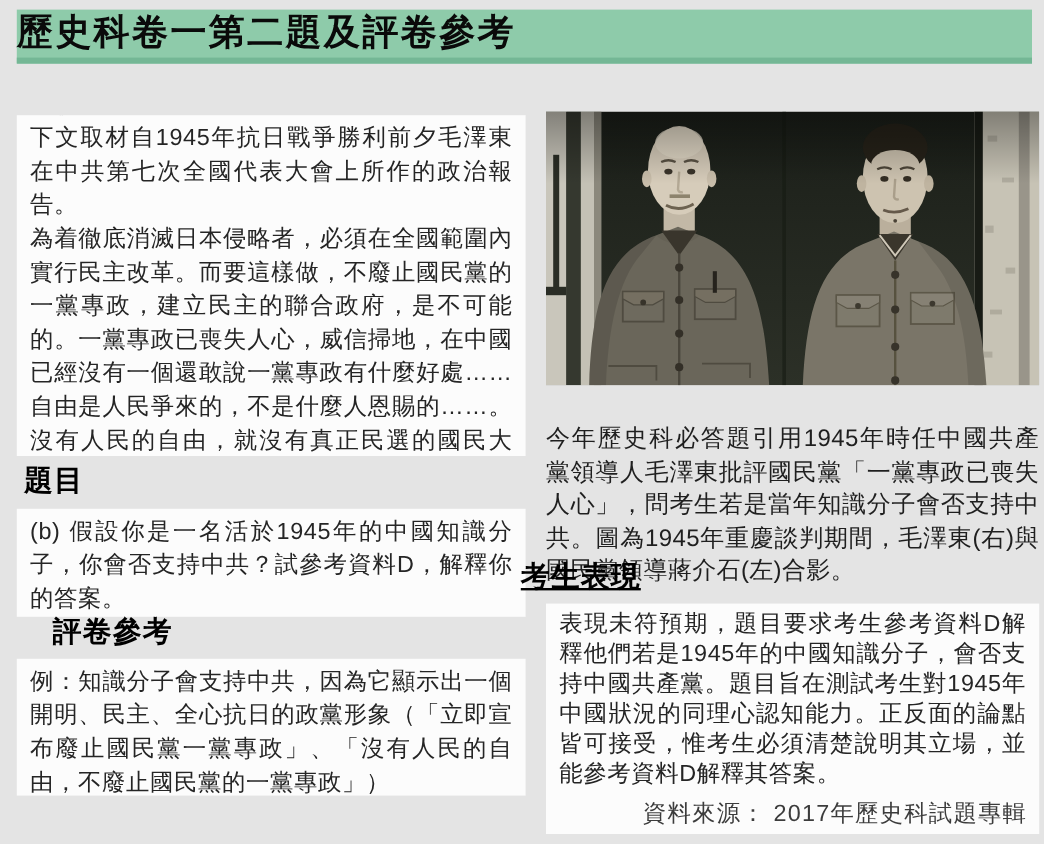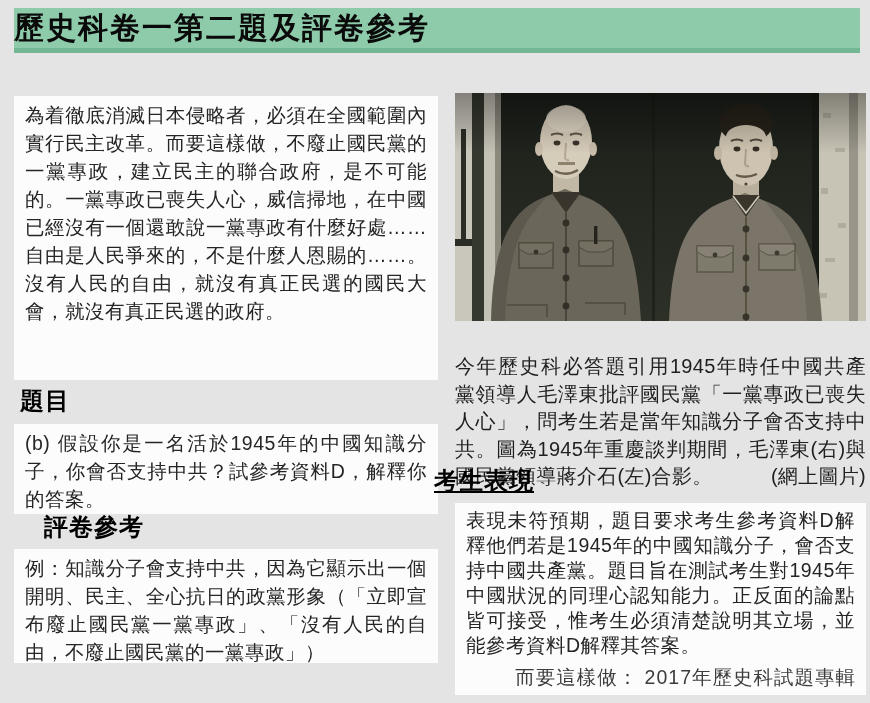--- a/index.html
+++ b/index.html
@@ -78,20 +78,21 @@
 </head>
 <body>
 
 <div class="abs header-bar">
   <div class="header-title">歷史科卷一第二題及評卷參考</div>
 </div>
 
 <div class="abs section-heading" id="heading-source-d">資料D（題目節錄）</div>
 
 <div class="abs block" id="block-source-d">
+  <p>下文取材自1945年抗日戰爭勝利前夕毛澤東在中共第七次全國代表大會上所作的政治報告。</p>
   <p>為着徹底消滅日本侵略者，必須在全國範圍內實行民主改革。而要這樣做，不廢止國民黨的一黨專政，建立民主的聯合政府，是不可能的。一黨專政已喪失人心，威信掃地，在中國已經沒有一個還敢說一黨專政有什麼好處……自由是人民爭來的，不是什麼人恩賜的……。沒有人民的自由，就沒有真正民選的國民大會，就沒有真正民選的政府。</p>
 </div>
 
 <div class="abs section-heading" id="heading-question">題目</div>
 
 <div class="abs block" id="block-question">
   <p>(b) 假設你是一名活於1945年的中國知識分子，你會否支持中共？試參考資料D，解釋你的答案。</p>
 </div>
 
 <div class="abs section-heading" id="heading-marking">評卷參考</div>
@@ -203,22 +204,21 @@
       <circle cx="322" cy="160" r="2.4" fill="#3d392f"></circle>
       <path d="M367 228 C363 162 350 122 310 108 L322 124 C342 146 350 184 352 228 Z" fill="#000000" opacity="0.1"></path>
     </g>
 
     <rect width="411" height="60" fill="url(#vig)"></rect>
   </svg>
 </div>
 
 <div class="abs caption">
   <span>今年歷史科必答題引用1945年時任中國共產黨領導人毛澤東批評國民黨「一黨專政已喪失人心」，問考生若是當年知識分子會否支持中共。圖為1945年重慶談判期間，毛澤東(右)與國民黨領導蔣介石(左)合影。</span>
-  <span class="credit">(網上圖片)</span>
 </div>
 
 <div class="abs section-heading" id="heading-performance">考生表現</div>
 
 <div class="abs block" id="block-performance">
   <p>表現未符預期，題目要求考生參考資料D解釋他們若是1945年的中國知識分子，會否支持中國共產黨。題目旨在測試考生對1945年中國狀況的同理心認知能力。正反面的論點皆可接受，惟考生必須清楚說明其立場，並能參考資料D解釋其答案。</p>
 </div>
 
-<div class="abs footer-source">而要這樣做： 2017年歷史科試題專輯</div>
+<div class="abs footer-source">資料來源： 2017年歷史科試題專輯</div>
 
 </body></html>

